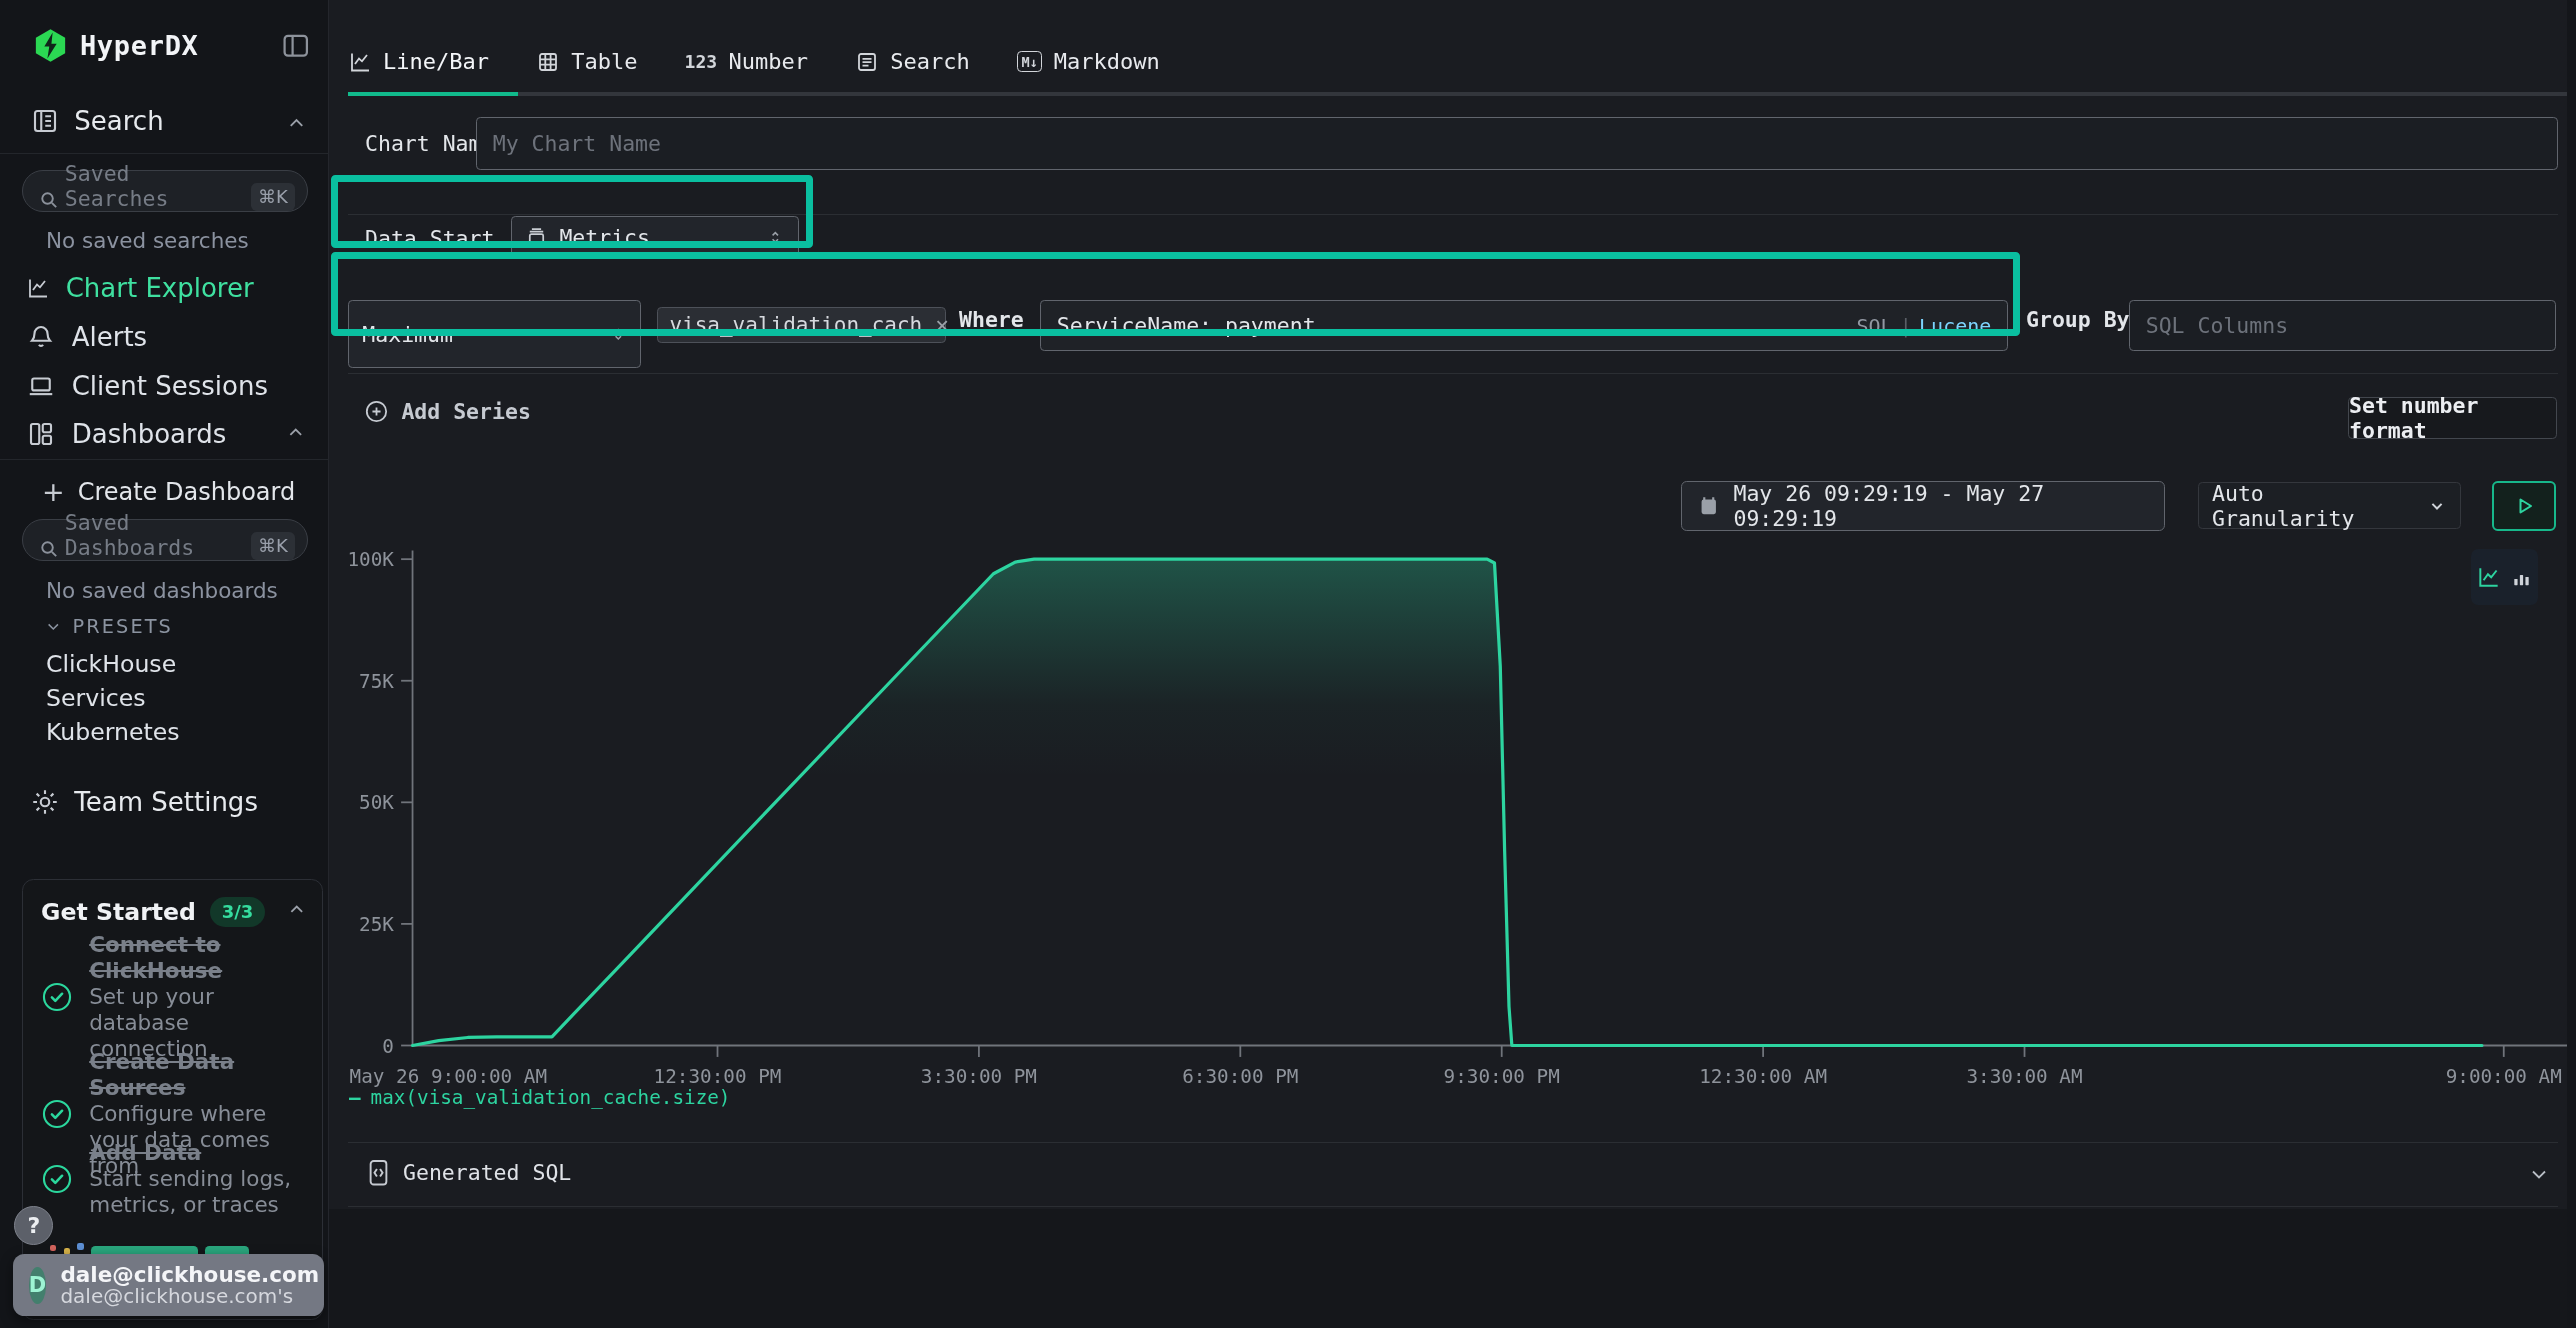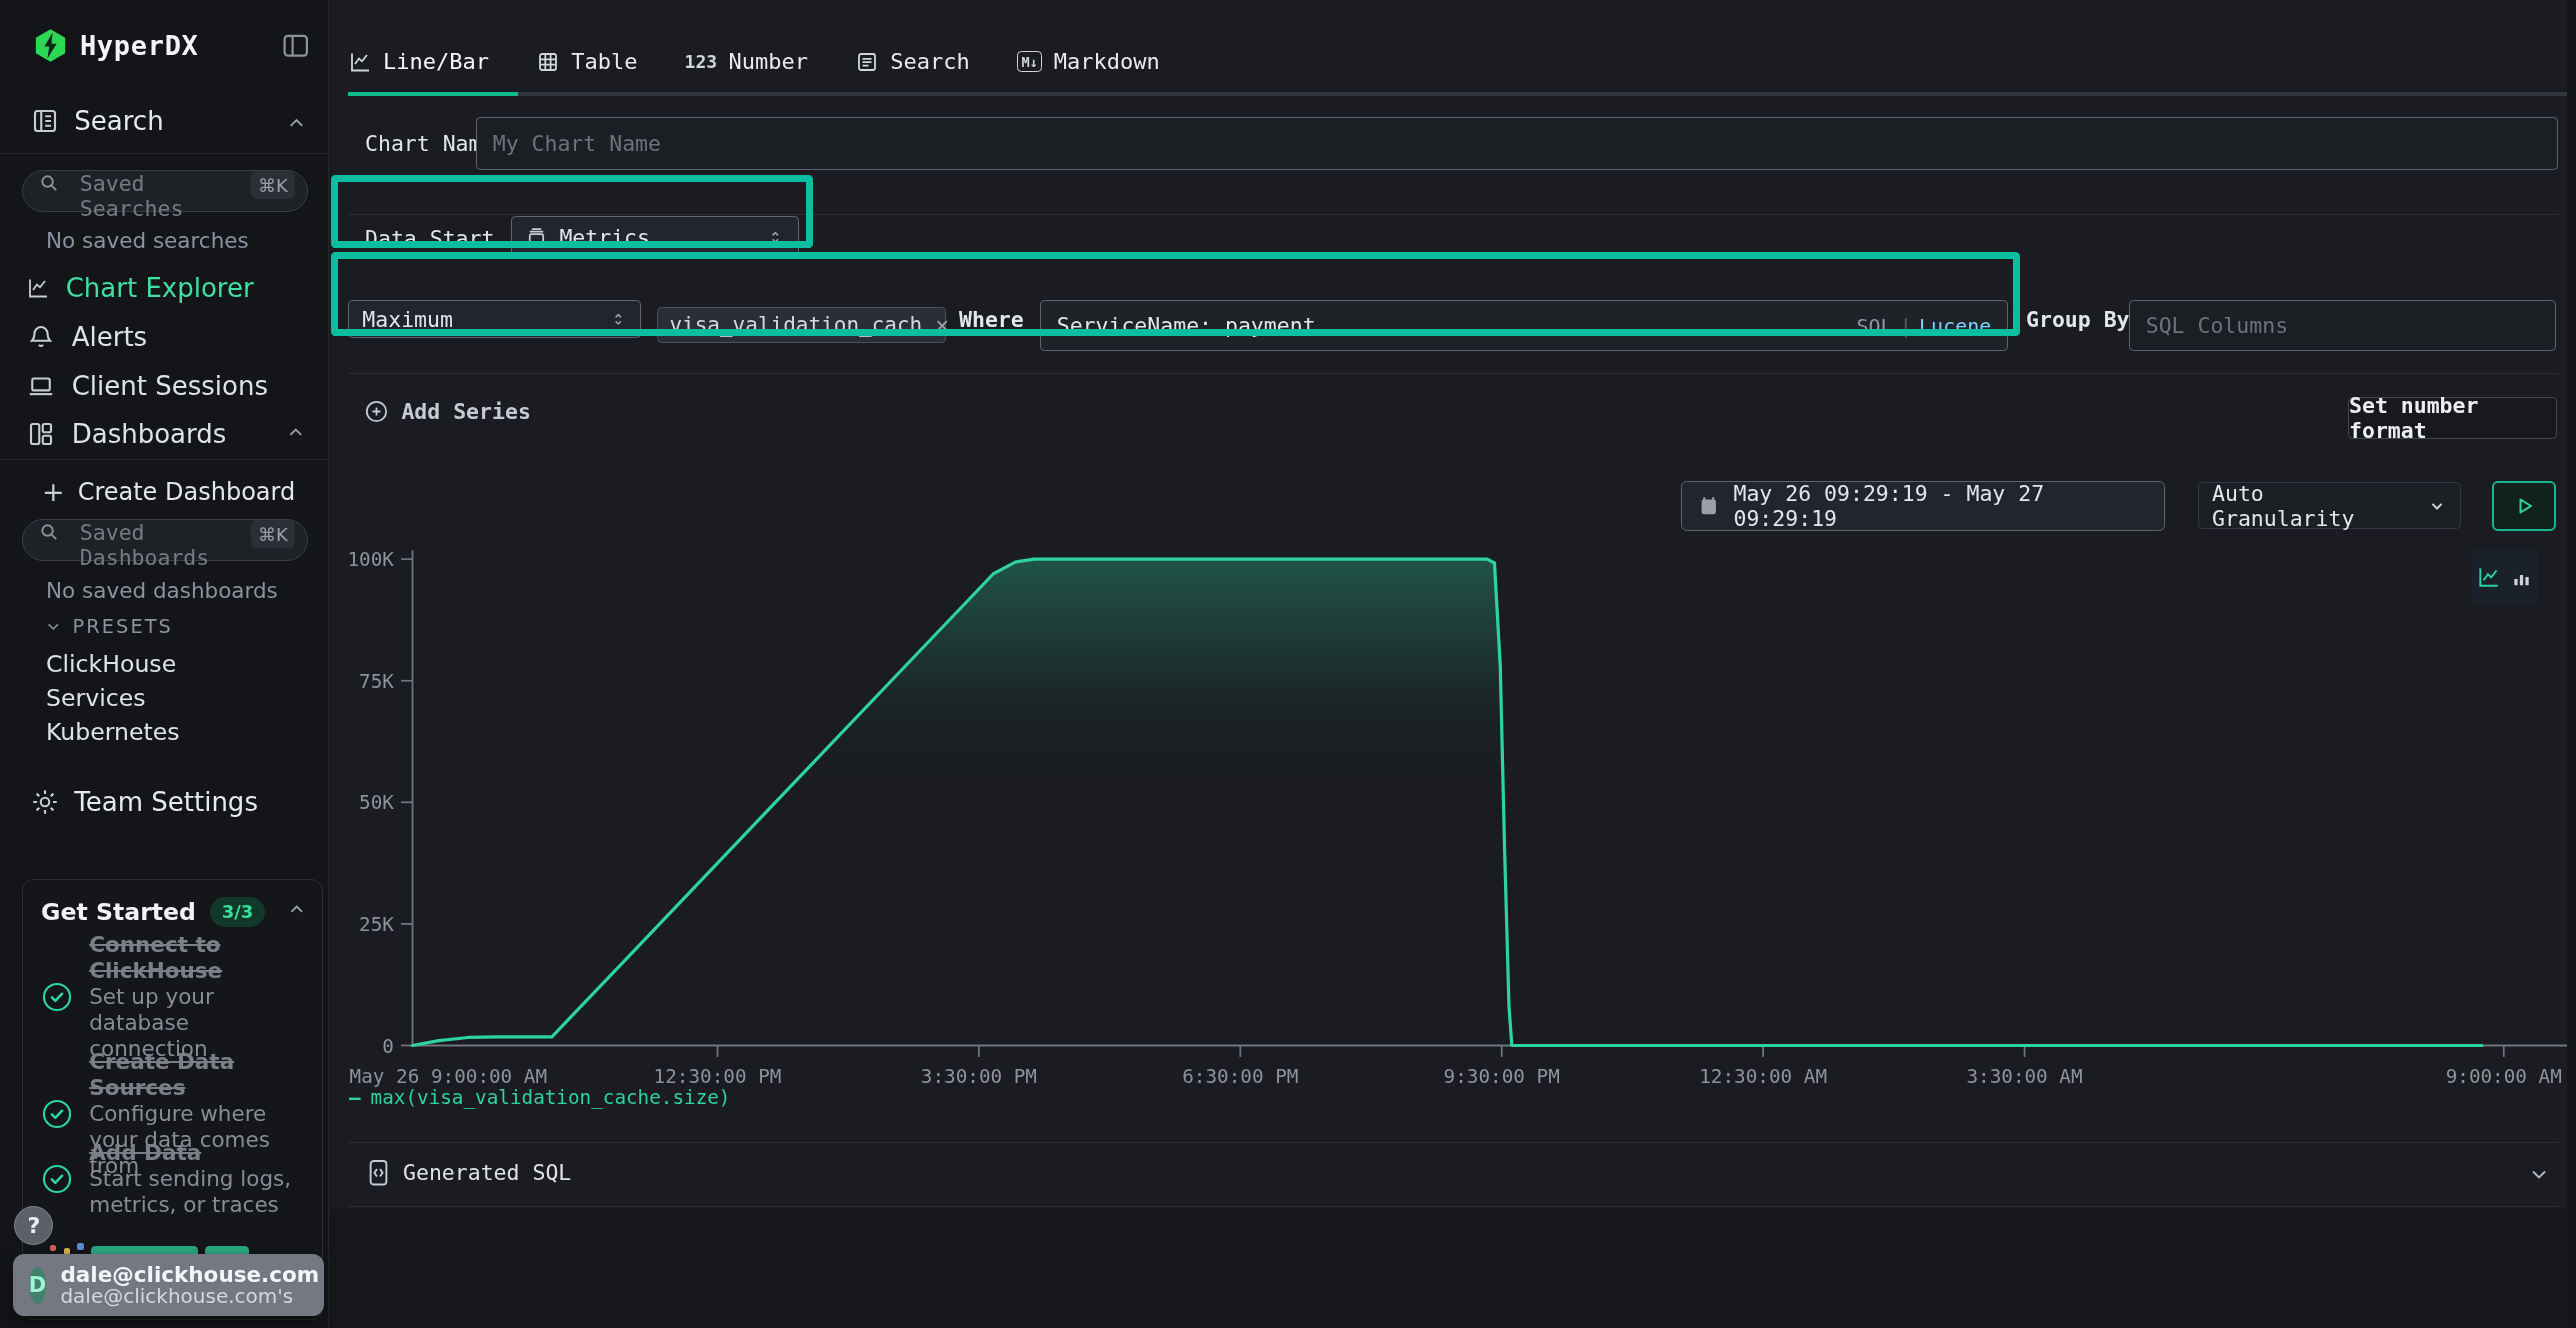--- a/index.html
+++ b/index.html
@@ -10,21 +10,21 @@
 
   
   #sidebar{position:absolute;left:0;top:0;width:329px;height:1328px;background:#131519;border-right:1.4px solid #24262c;box-sizing:border-box;}
   .sb-div{position:absolute;left:0;width:329px;height:1.4px;background:#23262b;}
   #logo-row{position:absolute;left:31.5px;top:27px;display:flex;align-items:center;gap:11.4px;}
   #logo-hex{width:37px;height:37px;}
   #logo-text{font-family:"DejaVu Sans Mono",monospace;font-weight:bold;font-size:27px;color:#f2f4f7;letter-spacing:0.7px;}
   #collapse-btn{position:absolute;left:280px;top:30px;color:#8d929b;}
   .sec-head{position:absolute;left:30px;display:flex;align-items:center;gap:14.3px;color:#e7eaee;font-size:26px;font-weight:500;}
   .sec-chev{position:absolute;left:285px;color:#9ba0a9;}
-  .pill{position:absolute;left:21.5px;width:286px;height:42px;background:#1e2126;border:1.4px solid #3a3e45;border-radius:21.5px;box-sizing:border-box;display:flex;align-items:flex-start;padding:0 11.4px 0 14.3px;gap:20px;}
+  .pill{position:absolute;left:21.5px;width:286px;height:42px;background:#1e2126;border:1.4px solid #3a3e45;border-radius:21.5px;box-sizing:border-box;display:flex;align-items:flex-end;padding:0 11.4px 0 14.3px;gap:5px;}
   .pill .ph{color:#767c86;font-size:21.5px;font-family:"DejaVu Sans Mono",monospace;flex:1;}
   .kbd{background:#2c3036;border-radius:5.7px;color:#9aa0ab;font-size:18px;padding:3.6px 7.2px;font-family:"DejaVu Sans",sans-serif;}
   .muted-note{position:absolute;left:46px;color:#8b92a0;font-size:21.5px;}
   .nav-item{position:absolute;left:26px;display:flex;align-items:center;gap:15.7px;font-size:26px;color:#dfe3e9;font-weight:400;cursor:pointer;}
   .nav-item .nicon{color:#c7cbd2;display:flex;}
   .nav-item.active{color:#3fe0a0;}
   .plus-row{position:absolute;left:42px;display:flex;align-items:center;gap:13px;color:#e3e6eb;font-size:24px;font-weight:500;}
   .presets-head{position:absolute;left:44px;display:flex;align-items:center;gap:10px;color:#8b93a0;font-size:19.3px;letter-spacing:2.1px;font-weight:500;}
   .preset-item{position:absolute;left:46px;color:#dfe3e9;font-size:23.6px;}
   
@@ -356,21 +356,21 @@
           </svg>
         </span>
       <span>Metrics</span>
       <span class="caret">
           <svg width="18.6" height="18.6" viewBox="0 0 24 24" fill="none" stroke="currentColor" stroke-width="2">
             <path d="M8.5 9.5L12 6l3.5 3.5M8.5 14.5L12 18l3.5-3.5"></path>
           </svg>
         </span>
     </div>
 
-    <div class="select" style="left:19.3px;top:273px;width:293px;height:38px;">
+    <div class="select" style="left:19.3px;top:273px;width:293px;height:68px;">
       <span>Maximum</span>
       <span class="caret">
           <svg width="18.6" height="18.6" viewBox="0 0 24 24" fill="none" stroke="currentColor" stroke-width="2">
             <path d="M8.5 9.5L12 6l3.5 3.5M8.5 14.5L12 18l3.5-3.5"></path>
           </svg>
         </span>
     </div>
     <div class="token" style="left:328px;top:280px;width:289px;height:36px;">
       <span>visa_validation_cach</span>
       <span class="x">×</span>

